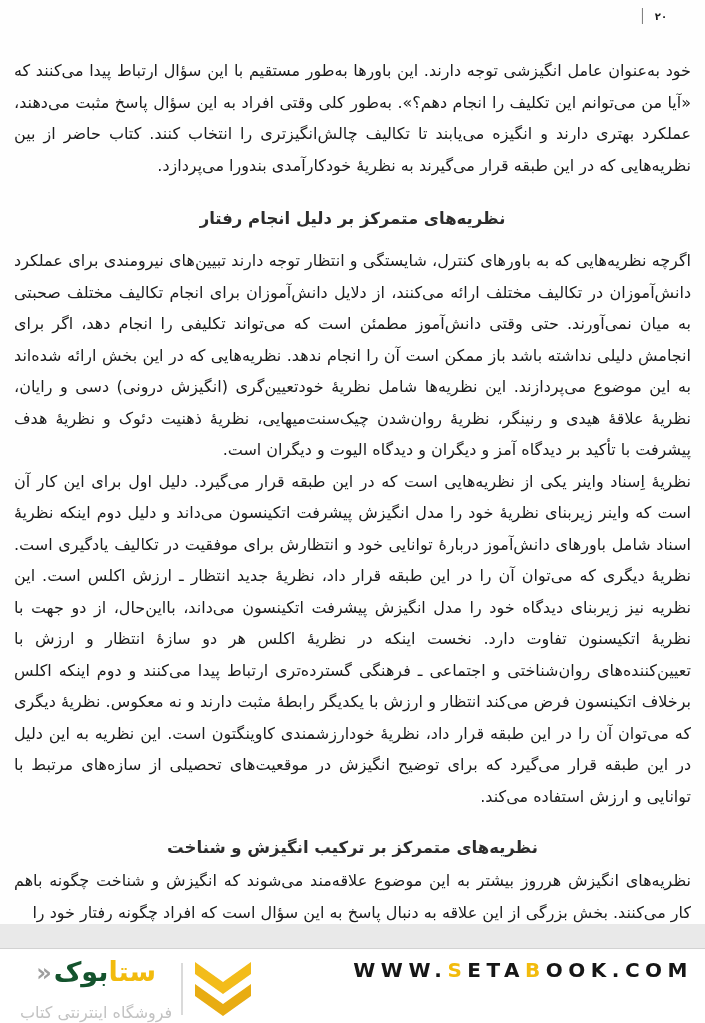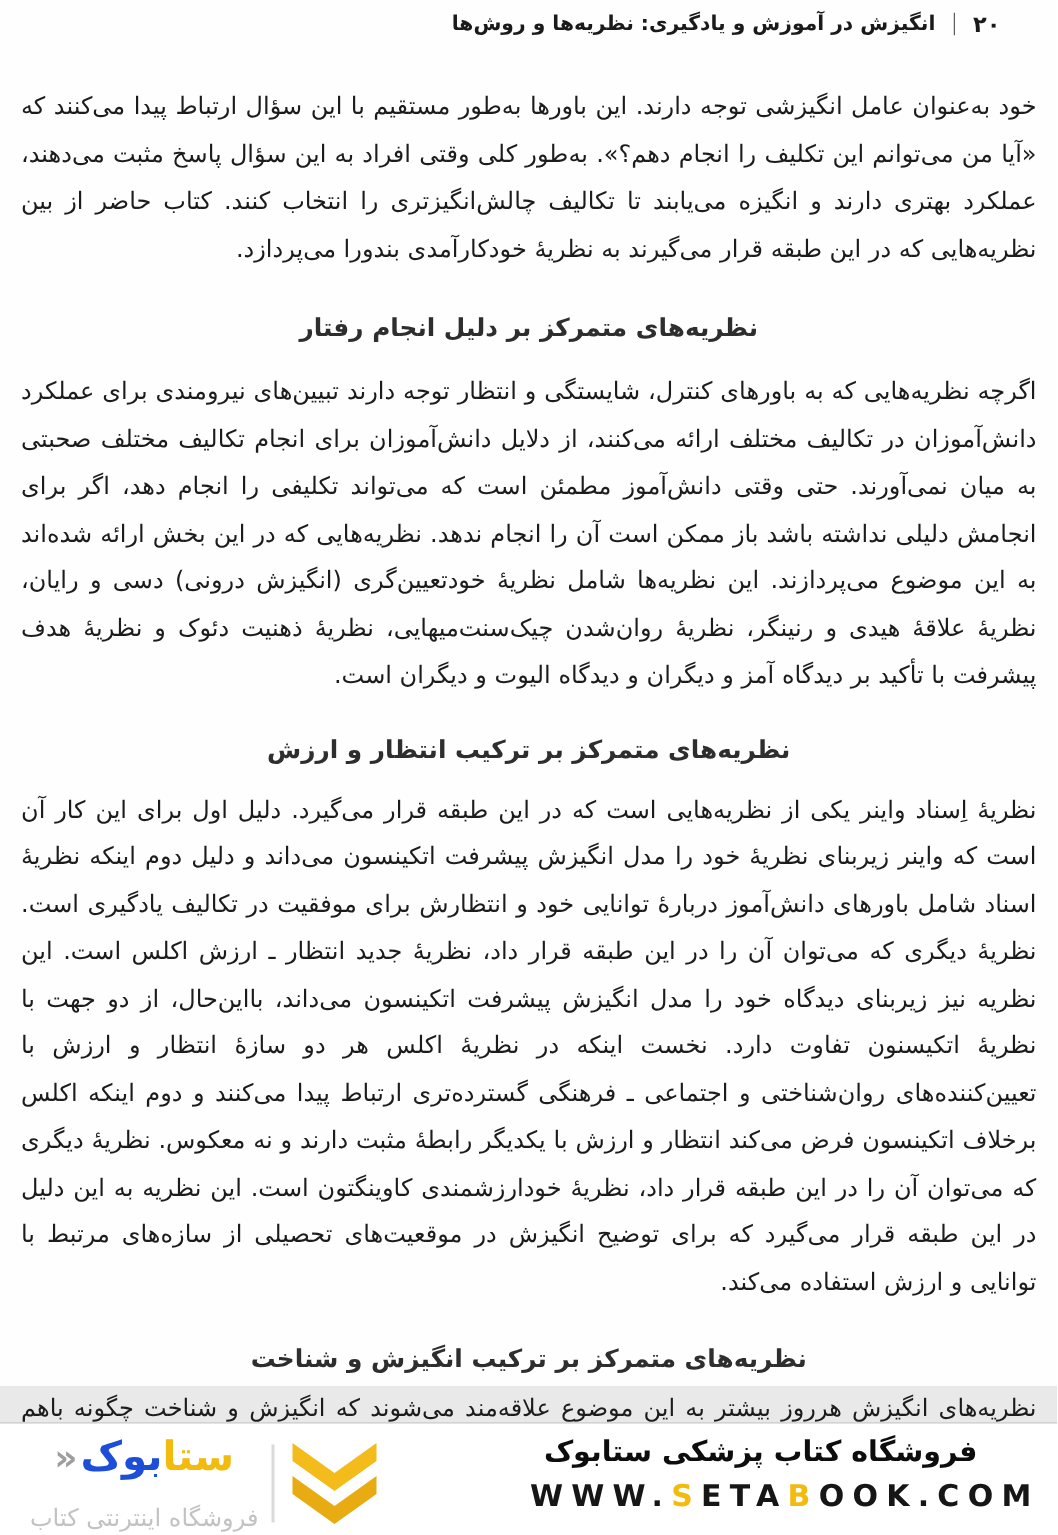--- a/index.html
+++ b/index.html
@@ -18,21 +18,21 @@
   .header {
     position: absolute;
     top: 7px;
     right: 38px;
     direction: rtl;
     display: flex;
     align-items: center;
     gap: 10px;
     color: #1a1a1a;
   }
-  .header .pagenum { font-size: 15px; font-weight: bold; }
+  .header .pagenum { font-size: 10px; font-weight: bold; }
   .header .sep { font-size: 15px; font-weight: 300; color: #444; transform: translateY(-1px); }
   .header .runtitle { font-size: 13.5px; font-weight: bold; }
 
   
   .scan-band {
     position: absolute;
     left: 0; right: 0;
     top: 924px;
     height: 25px;
     background: #e9e9e9;
@@ -113,21 +113,21 @@
   }
   .logo-textblock { text-align: center; }
   .logo-wordmark {
     direction: rtl;
     font-size: 27px;
     font-weight: bold;
     line-height: 32px;
     white-space: nowrap;
   }
   .logo-wordmark .wm-yellow { color: #F2BB0D; }
-  .logo-wordmark .wm-gray { color: #1d4ed8; }
+  .logo-wordmark .wm-gray { color: #14532d; }
   .logo-wordmark .wm-guillemet { color: #9e9e9e; font-size: 24px; margin-right: 2px; }
   .logo-tagline {
     margin-top: 14px;
     font-size: 16px;
     color: #c2c2c2;
     direction: rtl;
   }
   .logo-divider {
     width: 2px;
     height: 52px;
@@ -135,39 +135,36 @@
   }
 </style>
 </head>
 <body>
 
 <div class="page">
 
   <div class="header">
     <span class="pagenum">۲۰</span>
     <span class="sep">|</span>
-    <span class="runtitle">انگیزش در آموزش و یادگیری: نظریه‌ها و روش‌ها</span>
   </div>
 
   <div class="scan-band"></div>
 
   <div class="content">
     <p>خود به‌عنوان عامل انگیزشی توجه دارند. این باورها به‌طور مستقیم با این سؤال ارتباط پیدا می‌کنند که «آیا من می‌توانم این تکلیف را انجام دهم؟». به‌طور کلی وقتی افراد به این سؤال پاسخ مثبت می‌دهند، عملکرد بهتری دارند و انگیزه می‌یابند تا تکالیف چالش‌انگیزتری را انتخاب کنند. کتاب حاضر از بین نظریه‌هایی که در این طبقه قرار می‌گیرند به نظریهٔ خودکارآمدی بندورا می‌پردازد.</p>
     <h2 class="h-1">نظریه‌های متمرکز بر دلیل انجام رفتار</h2>
     <p>اگرچه نظریه‌هایی که به باورهای کنترل، شایستگی و انتظار توجه دارند تبیین‌های نیرومندی برای عملکرد دانش‌آموزان در تکالیف مختلف ارائه می‌کنند، از دلایل دانش‌آموزان برای انجام تکالیف مختلف صحبتی به میان نمی‌آورند. حتی وقتی دانش‌آموز مطمئن است که می‌تواند تکلیفی را انجام دهد، اگر برای انجامش دلیلی نداشته باشد باز ممکن است آن را انجام ندهد. نظریه‌هایی که در این بخش ارائه شده‌اند به این موضوع می‌پردازند. این نظریه‌ها شامل نظریهٔ خودتعیین‌گری (انگیزش درونی) دسی و رایان، نظریهٔ علاقهٔ هیدی و رنینگر، نظریهٔ روان‌شدن چیک‌سنت‌میهایی، نظریهٔ ذهنیت دئوک و نظریهٔ هدف پیشرفت با تأکید بر دیدگاه آمز و دیگران و دیدگاه الیوت و دیگران است.</p>
-    <h2 class="h-2">نظریه‌های متمرکز بر ترکیب انتظار و ارزش</h2>
     <p>نظریهٔ اِسناد واینر یکی از نظریه‌هایی است که در این طبقه قرار می‌گیرد. دلیل اول برای این کار آن است که واینر زیربنای نظریهٔ خود را مدل انگیزش پیشرفت اتکینسون می‌داند و دلیل دوم اینکه نظریهٔ اسناد شامل باورهای دانش‌آموز دربارهٔ توانایی خود و انتظارش برای موفقیت در تکالیف یادگیری است. نظریهٔ دیگری که می‌توان آن را در این طبقه قرار داد، نظریهٔ جدید انتظار ـ ارزش اکلس است. این نظریه نیز زیربنای دیدگاه خود را مدل انگیزش پیشرفت اتکینسون می‌داند، بااین‌حال، از دو جهت با نظریهٔ اتکیسنون تفاوت دارد. نخست اینکه در نظریهٔ اکلس هر دو سازهٔ انتظار و ارزش با تعیین‌کننده‌های روان‌شناختی و اجتماعی ـ فرهنگی گسترده‌تری ارتباط پیدا می‌کنند و دوم اینکه اکلس برخلاف اتکینسون فرض می‌کند انتظار و ارزش با یکدیگر رابطهٔ مثبت دارند و نه معکوس. نظریهٔ دیگری که می‌توان آن را در این طبقه قرار داد، نظریهٔ خودارزشمندی کاوینگتون است. این نظریه به این دلیل در این طبقه قرار می‌گیرد که برای توضیح انگیزش در موقعیت‌های تحصیلی از سازه‌های مرتبط با توانایی و ارزش استفاده می‌کند.</p>
     <h2 class="h-3">نظریه‌های متمرکز بر ترکیب انگیزش و شناخت</h2>
     <p class="faded-last">نظریه‌های انگیزش هرروز بیشتر به این موضوع علاقه‌مند می‌شوند که انگیزش و شناخت چگونه باهم کار می‌کنند. بخش بزرگی از این علاقه به دنبال پاسخ به این سؤال است که افراد چگونه رفتار خود را</p>
   </div>
 
   <div class="footer">
 
     <div class="footer-right">
-      <div class="shop-title">فروشگاه کتاب پزشکی ستابوک</div>
       <div class="website-url"><span>WWW.</span><span class="yel">S</span><span>ETA</span><span class="yel">B</span><span>OOK.COM</span></div>
     </div>
 
     <div class="footer-left">
       <div class="logo-textblock">
         <div class="logo-wordmark"><span class="wm-yellow">ستا</span><span class="wm-gray">بوک</span><span class="wm-guillemet">«</span></div>
         <div class="logo-tagline">فروشگاه اینترنتی کتاب</div>
       </div>
       <div class="logo-divider"></div>
       <svg width="62" height="58" viewBox="0 0 62 58" aria-hidden="true">

